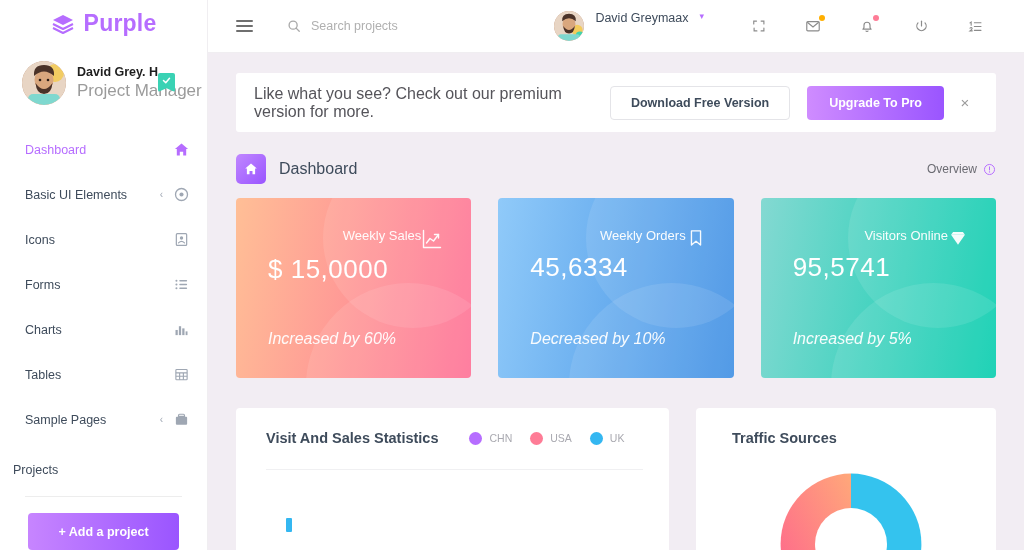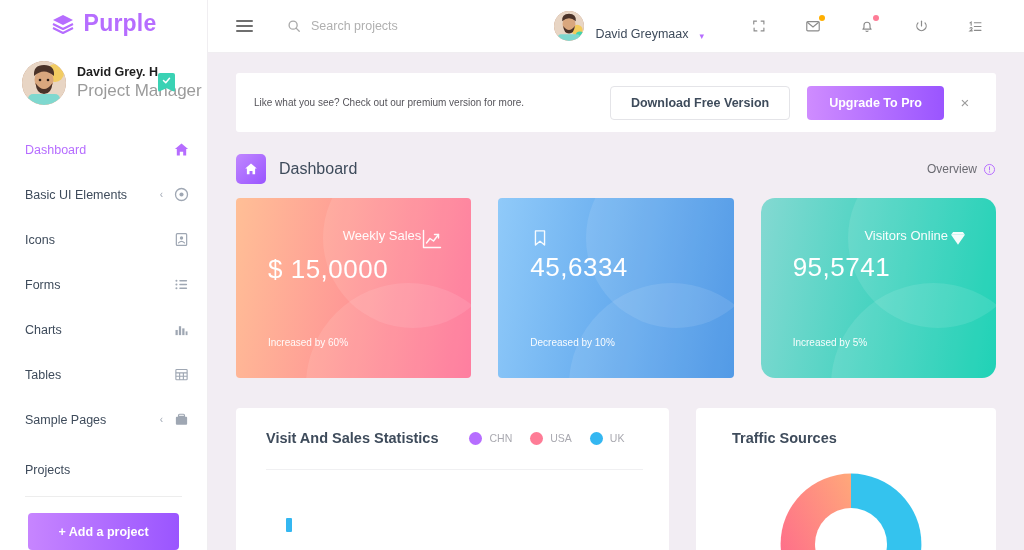--- a/index.html
+++ b/index.html
@@ -57,21 +57,21 @@
   .nav-item .label { flex: 1; }
   .nav-item.active .label { color: #b66dff; }
   .nav-item .chev { color: #9fa7b3; font-size: 10px; margin-right: 2px; }
   .nav-icon { width: 16px; height: 16px; display: flex;
     align-items: center; justify-content: center; color: #9fa7b3; flex: 0 0 16px;}
   .nav-item.active .nav-icon { color: #b66dff; }
   .nav-icon svg { display: block; }
 
   .nav-sep { height: 10px; }
   .projects-label {
-    padding: 0 25px; font-size: 12.5px; color: #3e4b5b;
+    padding: 0 13px; font-size: 12.5px; color: #3e4b5b;
     height: 36px; display: flex; align-items: center;
   }
   .divider { height: 1px; background: #ededed; margin: 8px 25px 0 25px; }
   .add-project-wrap { padding: 16px 28px 0 28px; }
   .add-project {
     width: 100%; height: 37px; border: none; border-radius: 4px;
     background: linear-gradient(to right, #c785ff 0%, #9a55ff 100%);
     color: #fff; font-size: 12.5px; font-weight: bold;
     font-family: "Liberation Sans", sans-serif; cursor: pointer;
   }
@@ -87,21 +87,21 @@
   .hamburger span { display: block; width: 17px; height: 2px; background: #6f6f6f; border-radius: 1px; }
   .search-box { display: flex; align-items: center; gap: 10px; margin-left: 34px; }
   .search-icon { color: #a9a9a9; display: flex; }
   .search-input {
     border: none; outline: none; background: transparent;
     font-size: 12.5px; color: #9b9b9b; width: 210px;
     font-family: "Liberation Sans", sans-serif;
   }
   .search-input::placeholder { color: #b0b0b0; }
   .nav-spacer { flex: 1; }
-  .nav-user { display: flex; align-items: flex-end; gap: 11px; cursor: pointer; }
+  .nav-user { display: flex; align-items: flex-start; gap: 11px; cursor: pointer; }
   .nav-user .avatar { width: 30px; height: 30px; }
   .nav-user .avatar svg { width: 30px; height: 30px; }
   .nav-user-name { font-size: 12.5px; color: #3e4b5b; }
   .caret { color: #b66dff; font-size: 9px; }
   .nav-actions { display: flex; align-items: center; gap: 0; margin-left: 28px; }
   .nav-btn {
     width: 54px; height: 53px; display: flex; align-items: center;
     justify-content: center; color: #8b8b8b; cursor: pointer; position: relative;
   }
   .dot {
@@ -113,21 +113,21 @@
 
   .content {
     flex: 1; background: #f2edf3; padding: 20px 28px 0 28px; overflow: hidden;
   }
 
   
   .banner {
     background: #fff; border-radius: 3px; height: 59px;
     display: flex; align-items: center; padding: 0 16px 0 18px; gap: 0;
   }
-  .banner-text { font-size: 10px; color: #55545a; flex: 1; }
+  .banner-text { font-size: 16px; color: #55545a; flex: 1; }
   .btn-outline {
     height: 34px; padding: 0 20px; border: 1px solid #e4e4e8;
     background: #fff; border-radius: 4px; font-size: 12.5px;
     font-weight: bold; color: #3e4b5b; cursor: pointer;
     font-family: "Liberation Sans", sans-serif; white-space: nowrap;
   }
   .btn-pro {
     height: 34px; padding: 0 22px; border: none; border-radius: 4px;
     background: linear-gradient(to right, #cf8cff 0%, #9a55ff 100%);
     color: #fff; font-size: 12.5px; font-weight: bold; cursor: pointer;
@@ -156,34 +156,34 @@
   .info-icon { color: #b66dff; display: flex; }
 
   
   .cards { display: flex; gap: 27px; }
   .card {
     flex: 1; height: 180px; border-radius: 4px; position: relative;
     overflow: hidden; color: #fff; padding: 30px 28px 0 32px;
   }
   .card.c1 { background: linear-gradient(100deg, #ffbf96 0%, #fe7096 100%); }
   .card.c2 { background: linear-gradient(100deg, #90caf9 0%, #3f8fe4 100%); }
-  .card.c3 { background: linear-gradient(100deg, #84d9d2 0%, #07cdae 100%); border-radius: 14px; }
+  .card.c3 { background: linear-gradient(100deg, #84d9d2 0%, #07cdae 100%); }
   .card .bubble {
     position: absolute; border-radius: 50%;
     background: rgba(255,255,255,.10); pointer-events: none;
   }
   .card .b1 { width: 180px; height: 180px; right: -32px; top: -50px; }
   .card .b2 { width: 205px; height: 205px; right: -40px; bottom: -110px; }
   .card-inner { position: relative; z-index: 2; height: 100%; }
   .card-head { display: flex; align-items: flex-start; }
   .card-title { font-size: 13px; font-weight: normal; flex: 1; opacity: .96; text-align: right; }
   .card-icon { opacity: .95; }
   .card-value { font-size: 26px; letter-spacing: .5px; }
   .card-foot {
-    position: absolute; bottom: 30px; left: 0; font-size: 10px; opacity: .95;
+    position: absolute; bottom: 30px; left: 0; font-size: 16px; opacity: .95; font-style: italic;
   }
 
   
   .panels { display: flex; gap: 27px; margin-top: 30px; }
   .panel { background: #fff; border-radius: 4px; height: 200px; overflow: hidden; }
   .panel.left { flex: 0 0 433px; padding: 22px 26px 0 30px; }
   .panel.right { flex: 1; padding: 22px 26px 0 36px; }
   .panel-head { display: flex; align-items: center; gap: 0; }
   .panel-title { font-size: 14.5px; font-weight: bold; color: #3e4b5b; }
   .legend { display: flex; align-items: center; gap: 18px; margin-left: 31px; }
@@ -464,20 +464,21 @@
             <div class="card-value">$ 15,0000</div>
             <div class="card-foot">Increased by 60%</div>
           </div>
         </div>
 
         <div class="card c2">
           <span class="bubble b1"></span>
           <span class="bubble b2"></span>
           <div class="card-inner">
             <div class="card-head">
+              <span class="card-title">Weekly Orders</span>
               <span class="card-icon">
                 <svg viewBox="0 0 22 22" width="20" height="20" fill="none" stroke="#fff" stroke-width="1.5" stroke-linejoin="round">
                   <path d="M6 3.2 h10 v15.6 l-5-4.2 -5 4.2z"></path>
                 </svg>
               </span>
             </div>
             <div class="card-value">45,6334</div>
             <div class="card-foot">Decreased by 10%</div>
           </div>
         </div>

